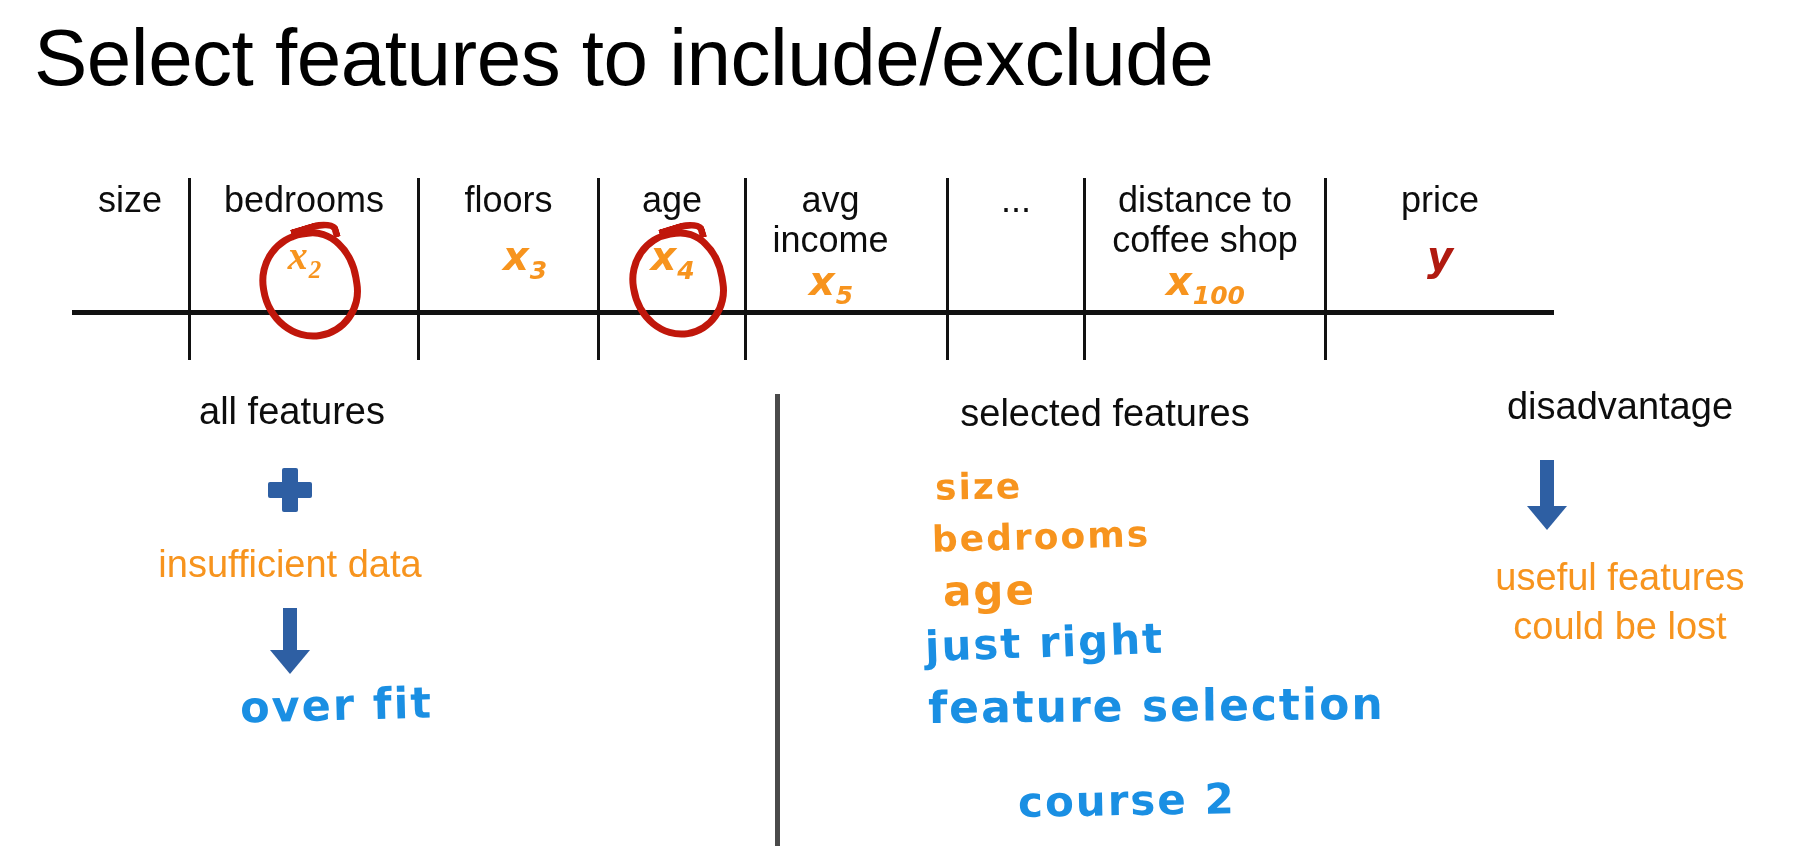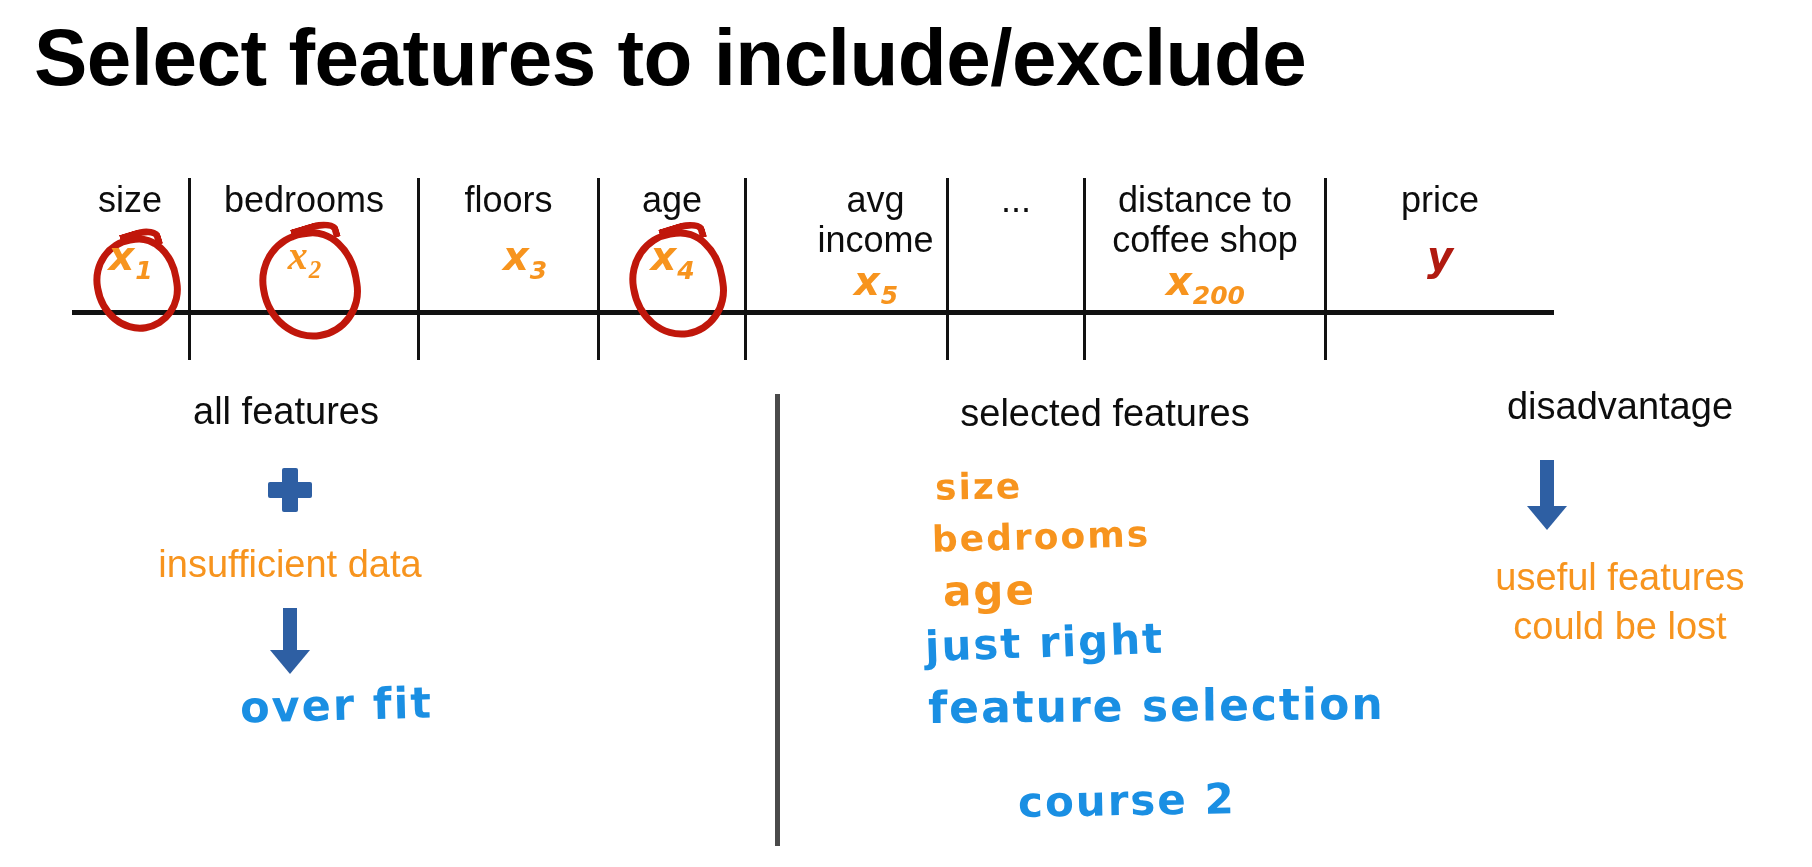--- a/index.html
+++ b/index.html
@@ -16,21 +16,21 @@
     font-family: "Liberation Sans", sans-serif;
     color: #000000;
   }
 
   
   #title {
     position: absolute;
     left: 34px;
     top: 12px;
     font-size: 80px;
-    font-weight: 700;
+    font-weight: 400;
     letter-spacing: -0.5px;
     color: #000000;
     white-space: nowrap;
     line-height: 1.15;
   }
 
   
   #table-area {
     position: absolute;
     left: 0;
@@ -186,26 +186,20 @@
     <div class="tline-v" style="left:188px; top:178px; height:182px;"></div>
     <div class="tline-v" style="left:417px; top:178px; height:182px;"></div>
     <div class="tline-v" style="left:597px; top:178px; height:182px;"></div>
     <div class="tline-v" style="left:744px; top:178px; height:182px;"></div>
     <div class="tline-v" style="left:946px; top:178px; height:182px;"></div>
     <div class="tline-v" style="left:1083px; top:178px; height:182px;"></div>
     <div class="tline-v" style="left:1324px; top:178px; height:182px;"></div>
 
     <div class="col" style="left:72px; width:116px;">
       <div class="col-label">size</div>
-      <div style="position:relative; height:90px;">
-        <div class="circle-mark" style="left:22px; top:16px; width:72px; height:82px;"></div>
-        <div class="col-var" style="margin-top:16px;">
-          <span>x</span><span class="sub">1</span>
-        </div>
-      </div>
     </div>
 
     <div class="col" style="left:191px; width:226px;">
       <div class="col-label">bedrooms</div>
       <div style="position:relative; height:90px;">
         <div class="circle-mark" style="left:69px; top:10px; width:86px; height:96px;"></div>
         <div class="col-var" style="margin-top:16px;font-family:Liberation Serif, serif;">
           <span>x</span><span class="sub">2</span>
         </div>
       </div>
@@ -223,55 +217,55 @@
     <div class="col" style="left:600px; width:144px;">
       <div class="col-label">age</div>
       <div style="position:relative; height:90px;text-align:center;">
         <div class="circle-mark" style="left:30px; top:10px; width:82px; height:94px;"></div>
         <div class="col-var" style="margin-top:16px;">
           <span>x</span><span class="sub">4</span>
         </div>
       </div>
     </div>
 
-    <div class="col" style="left:747px; width:167px;padding-left:45px;">
+    <div class="col" style="left:747px; width:167px;">
       <div class="col-label two-line" style="padding:0 18px;">avg income</div>
       <div style="position:relative; height:60px;">
         <div class="col-var" style="margin-top:0px;">
           <span>x</span><span class="sub">5</span>
         </div>
       </div>
     </div>
 
     <div class="col" style="left:949px; width:134px;">
       <div class="col-label">...</div>
     </div>
 
     <div class="col" style="left:1086px; width:238px;">
       <div class="col-label two-line" style="padding:0 6px;text-align:center;">distance to coffee shop</div>
       <div style="position:relative; height:60px;">
         <div class="col-var" style="margin-top:0px;">
-          <span>x</span><span class="sub">200</span>
+          <span>x</span><span class="sub">100</span>
         </div>
       </div>
     </div>
 
     <div class="col" style="left:1327px; width:226px;">
       <div class="col-label">price</div>
       <div style="position:relative; height:90px;">
         <div class="col-var target" style="margin-top:16px;">
           <span>y</span>
         </div>
       </div>
     </div>
   </div>
 
   <div id="panel-divider"></div>
 
-  <div class="panel-heading" style="left:146px; top:390px; width:280px;">all features</div>
+  <div class="panel-heading" style="left:152px; top:390px; width:280px;">all features</div>
 
   <div class="plus-mark" style="left:268px; top:468px;">
     <span class="bar-h"></span>
     <span class="bar-v"></span>
   </div>
 
   <div class="orange-text" style="left:150px; top:542px; width:280px;">insufficient data</div>
 
   <div class="arrow-down" style="left:270px; top:608px; height:66px;">
     <div class="shaft" style="height:44px;"></div>

